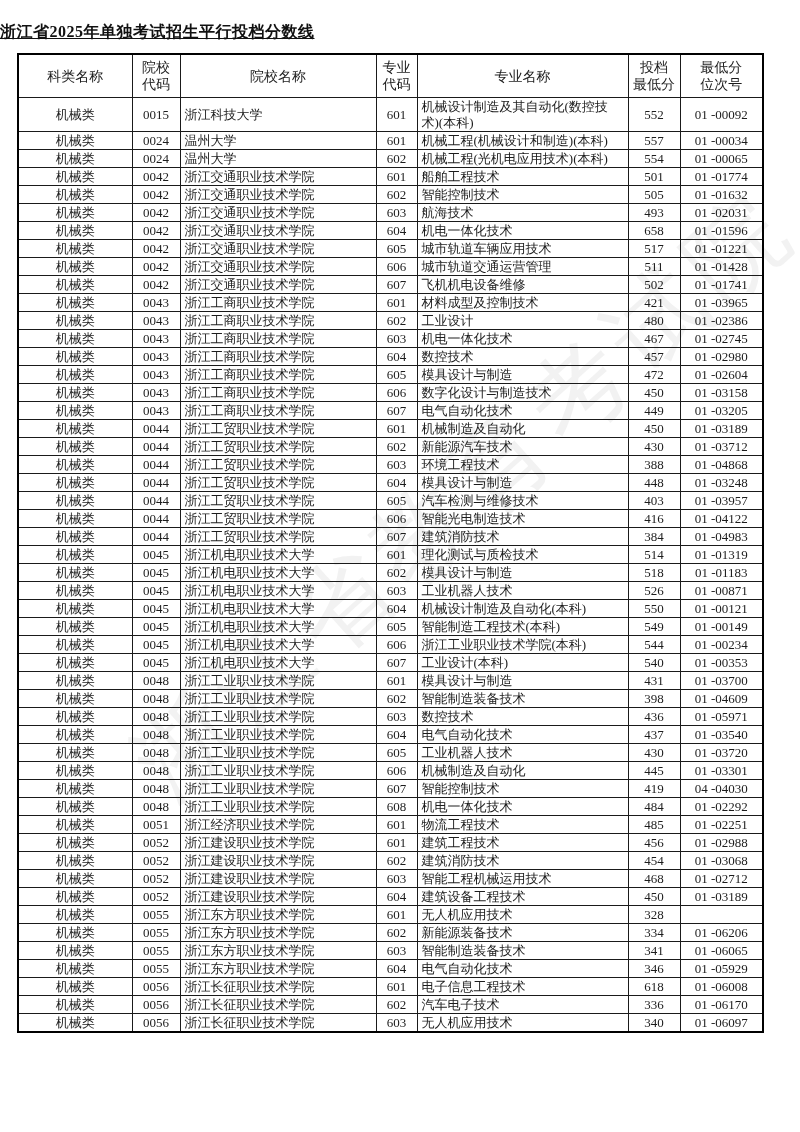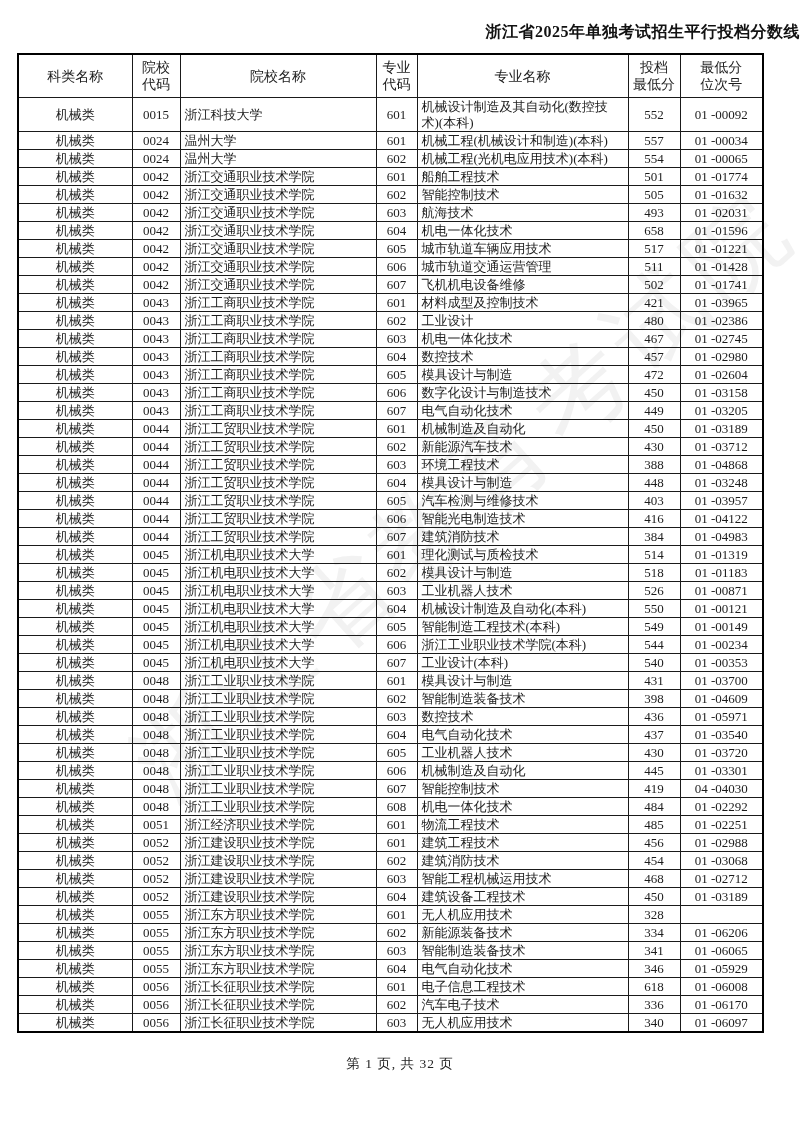--- a/index.html
+++ b/index.html
@@ -16,26 +16,27 @@
     color: #1c1c1c;
   }
   .page {
     position: relative;
     width: 800px;
     height: 1132px;
     z-index: 1;
   }
   .doc-title {
     padding-top: 21px;
-    text-align: right;
+    text-align: left;
     font-size: 16px;
     font-weight: bold;
     letter-spacing: 0.5px;
     line-height: 22px;
     color: #111;
+    text-decoration: underline;
   }
   table.score-table {
     border-collapse: collapse;
     table-layout: fixed;
     width: 745px;
     margin: 10px 0 0 17px;
     background: transparent;
     border: 2px solid #000;
     padding-left: 20px;
   }
@@ -575,15 +576,14 @@
     <td class="c-center">0056</td>
     <td class="c-left">浙江长征职业技术学院</td>
     <td class="c-center">603</td>
     <td class="c-left">无人机应用技术</td>
     <td class="c-center">340</td>
     <td class="c-center">01 -06097</td>
   </tr>
       </tbody>
   </table>
 
-  <div class="page-footer">第 1 页, 共 32 页</div>
 
 </div>
 
 </body></html>

